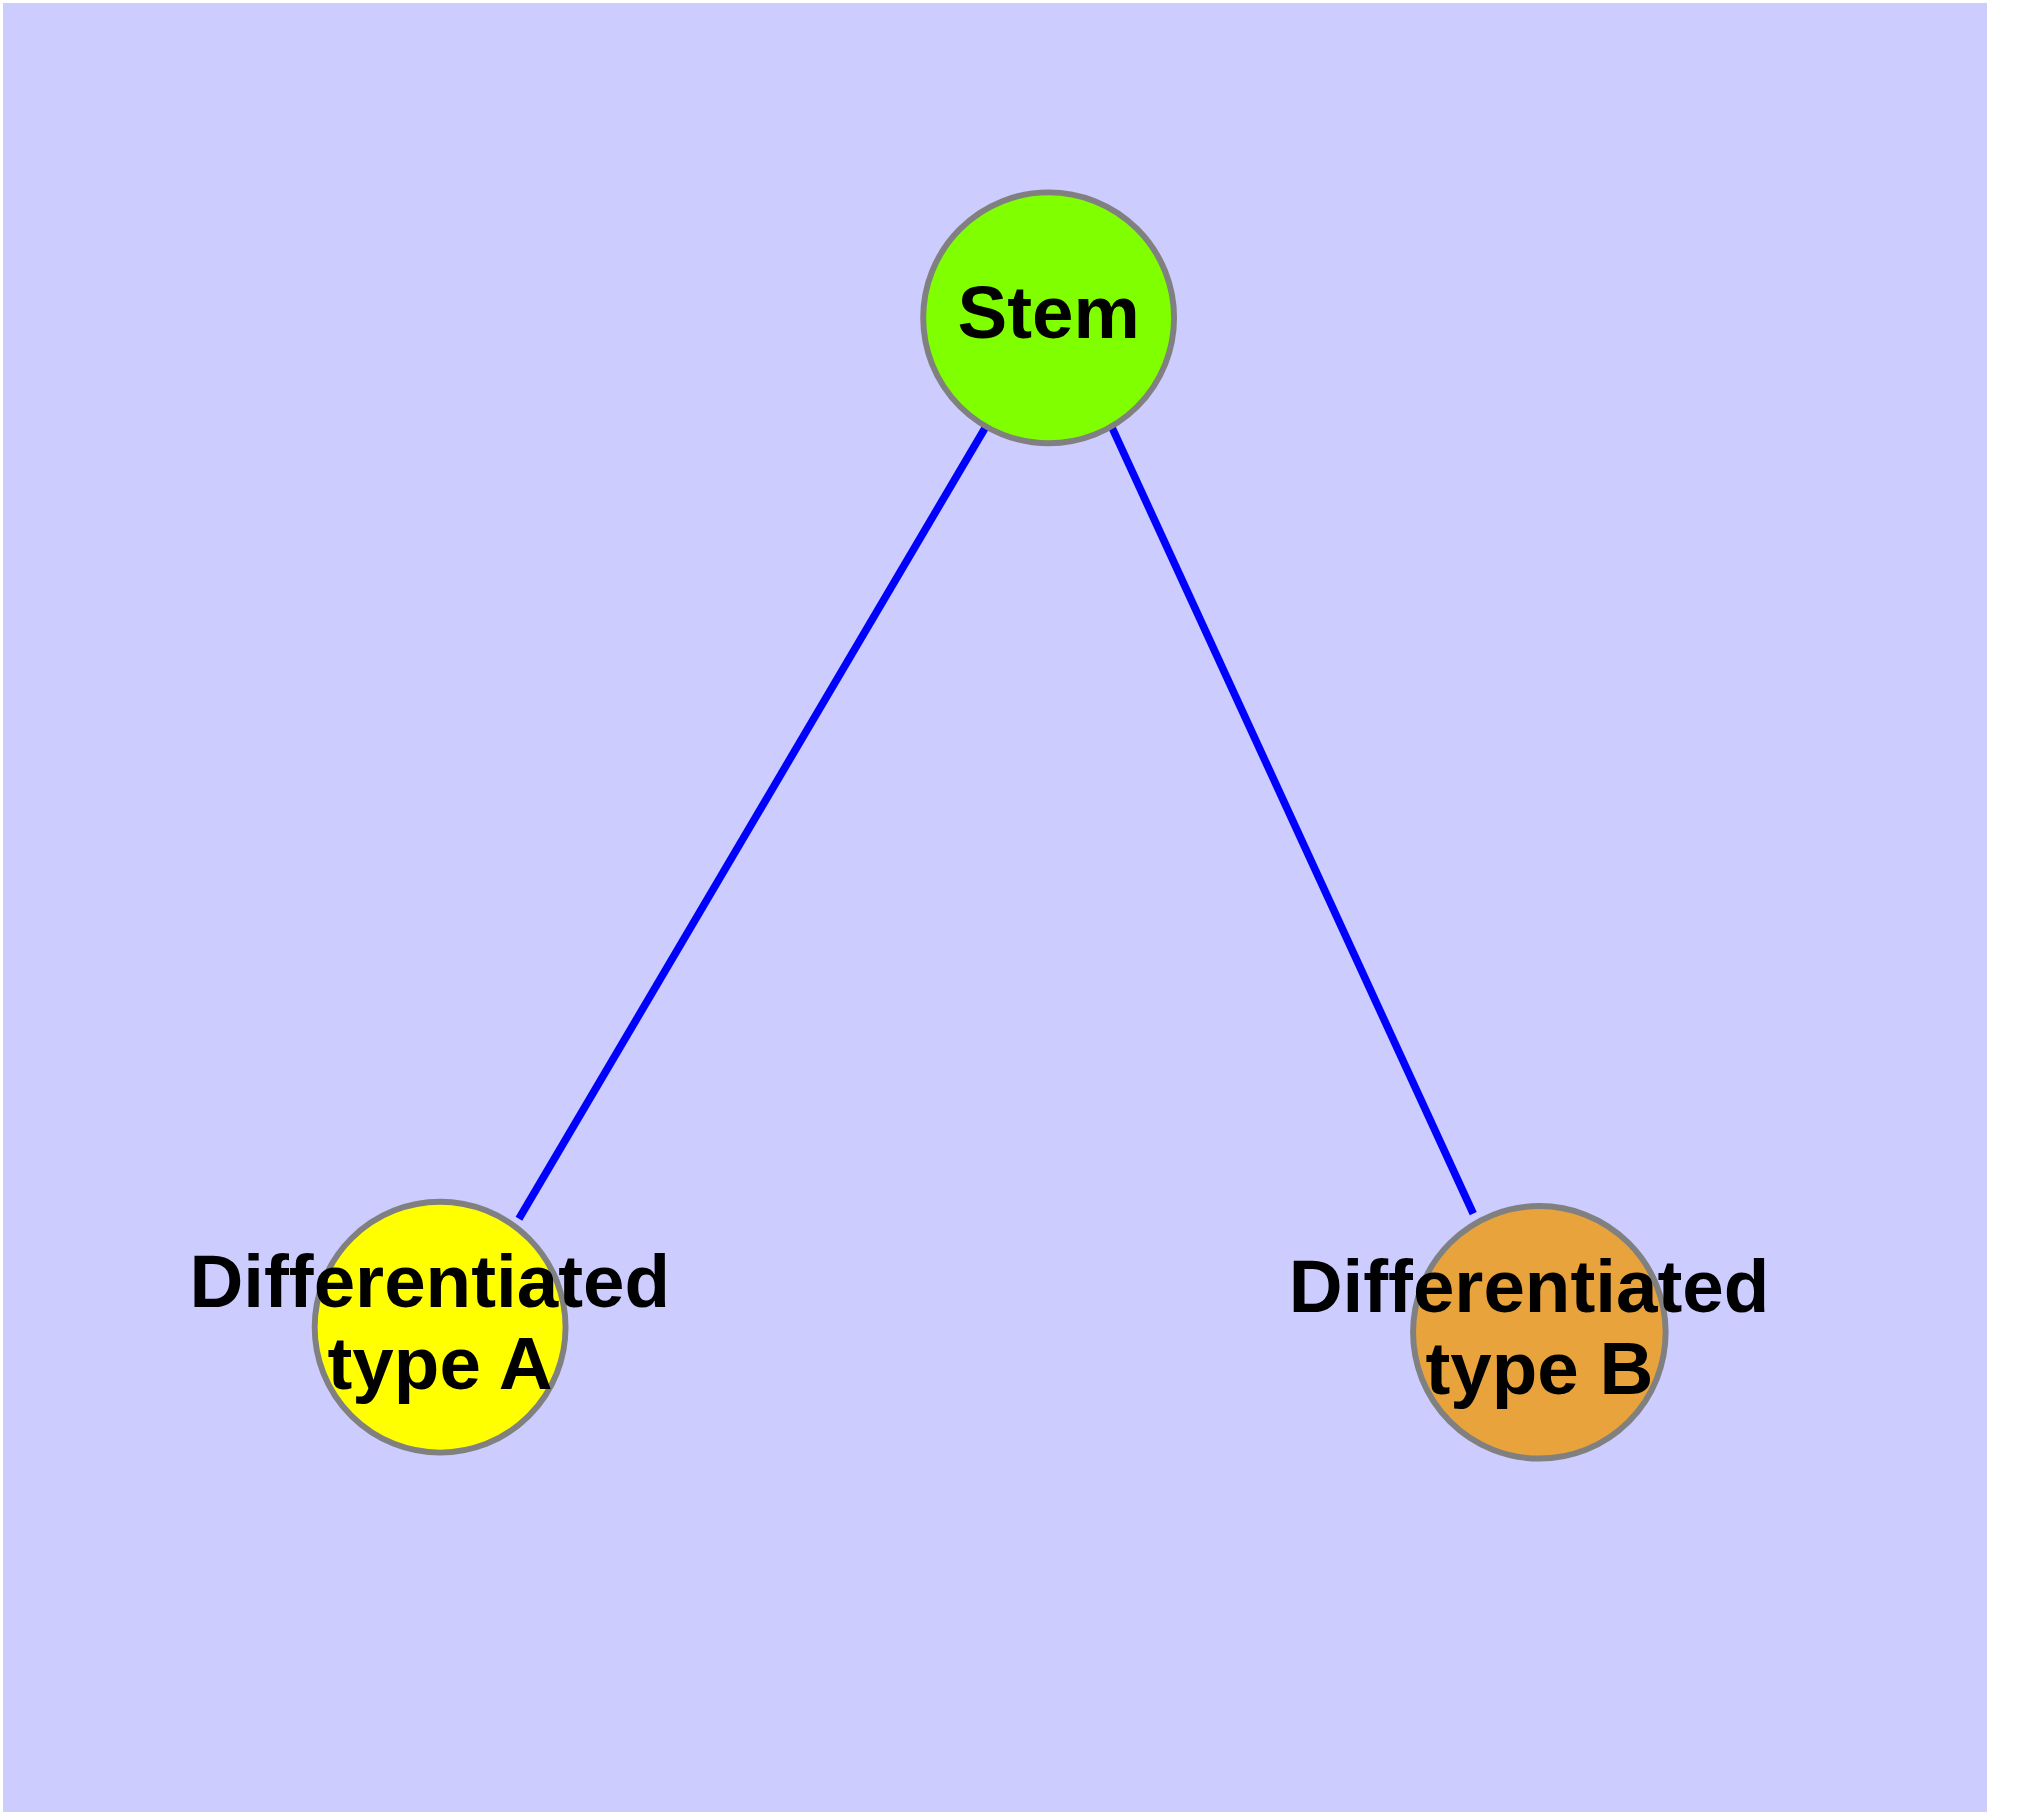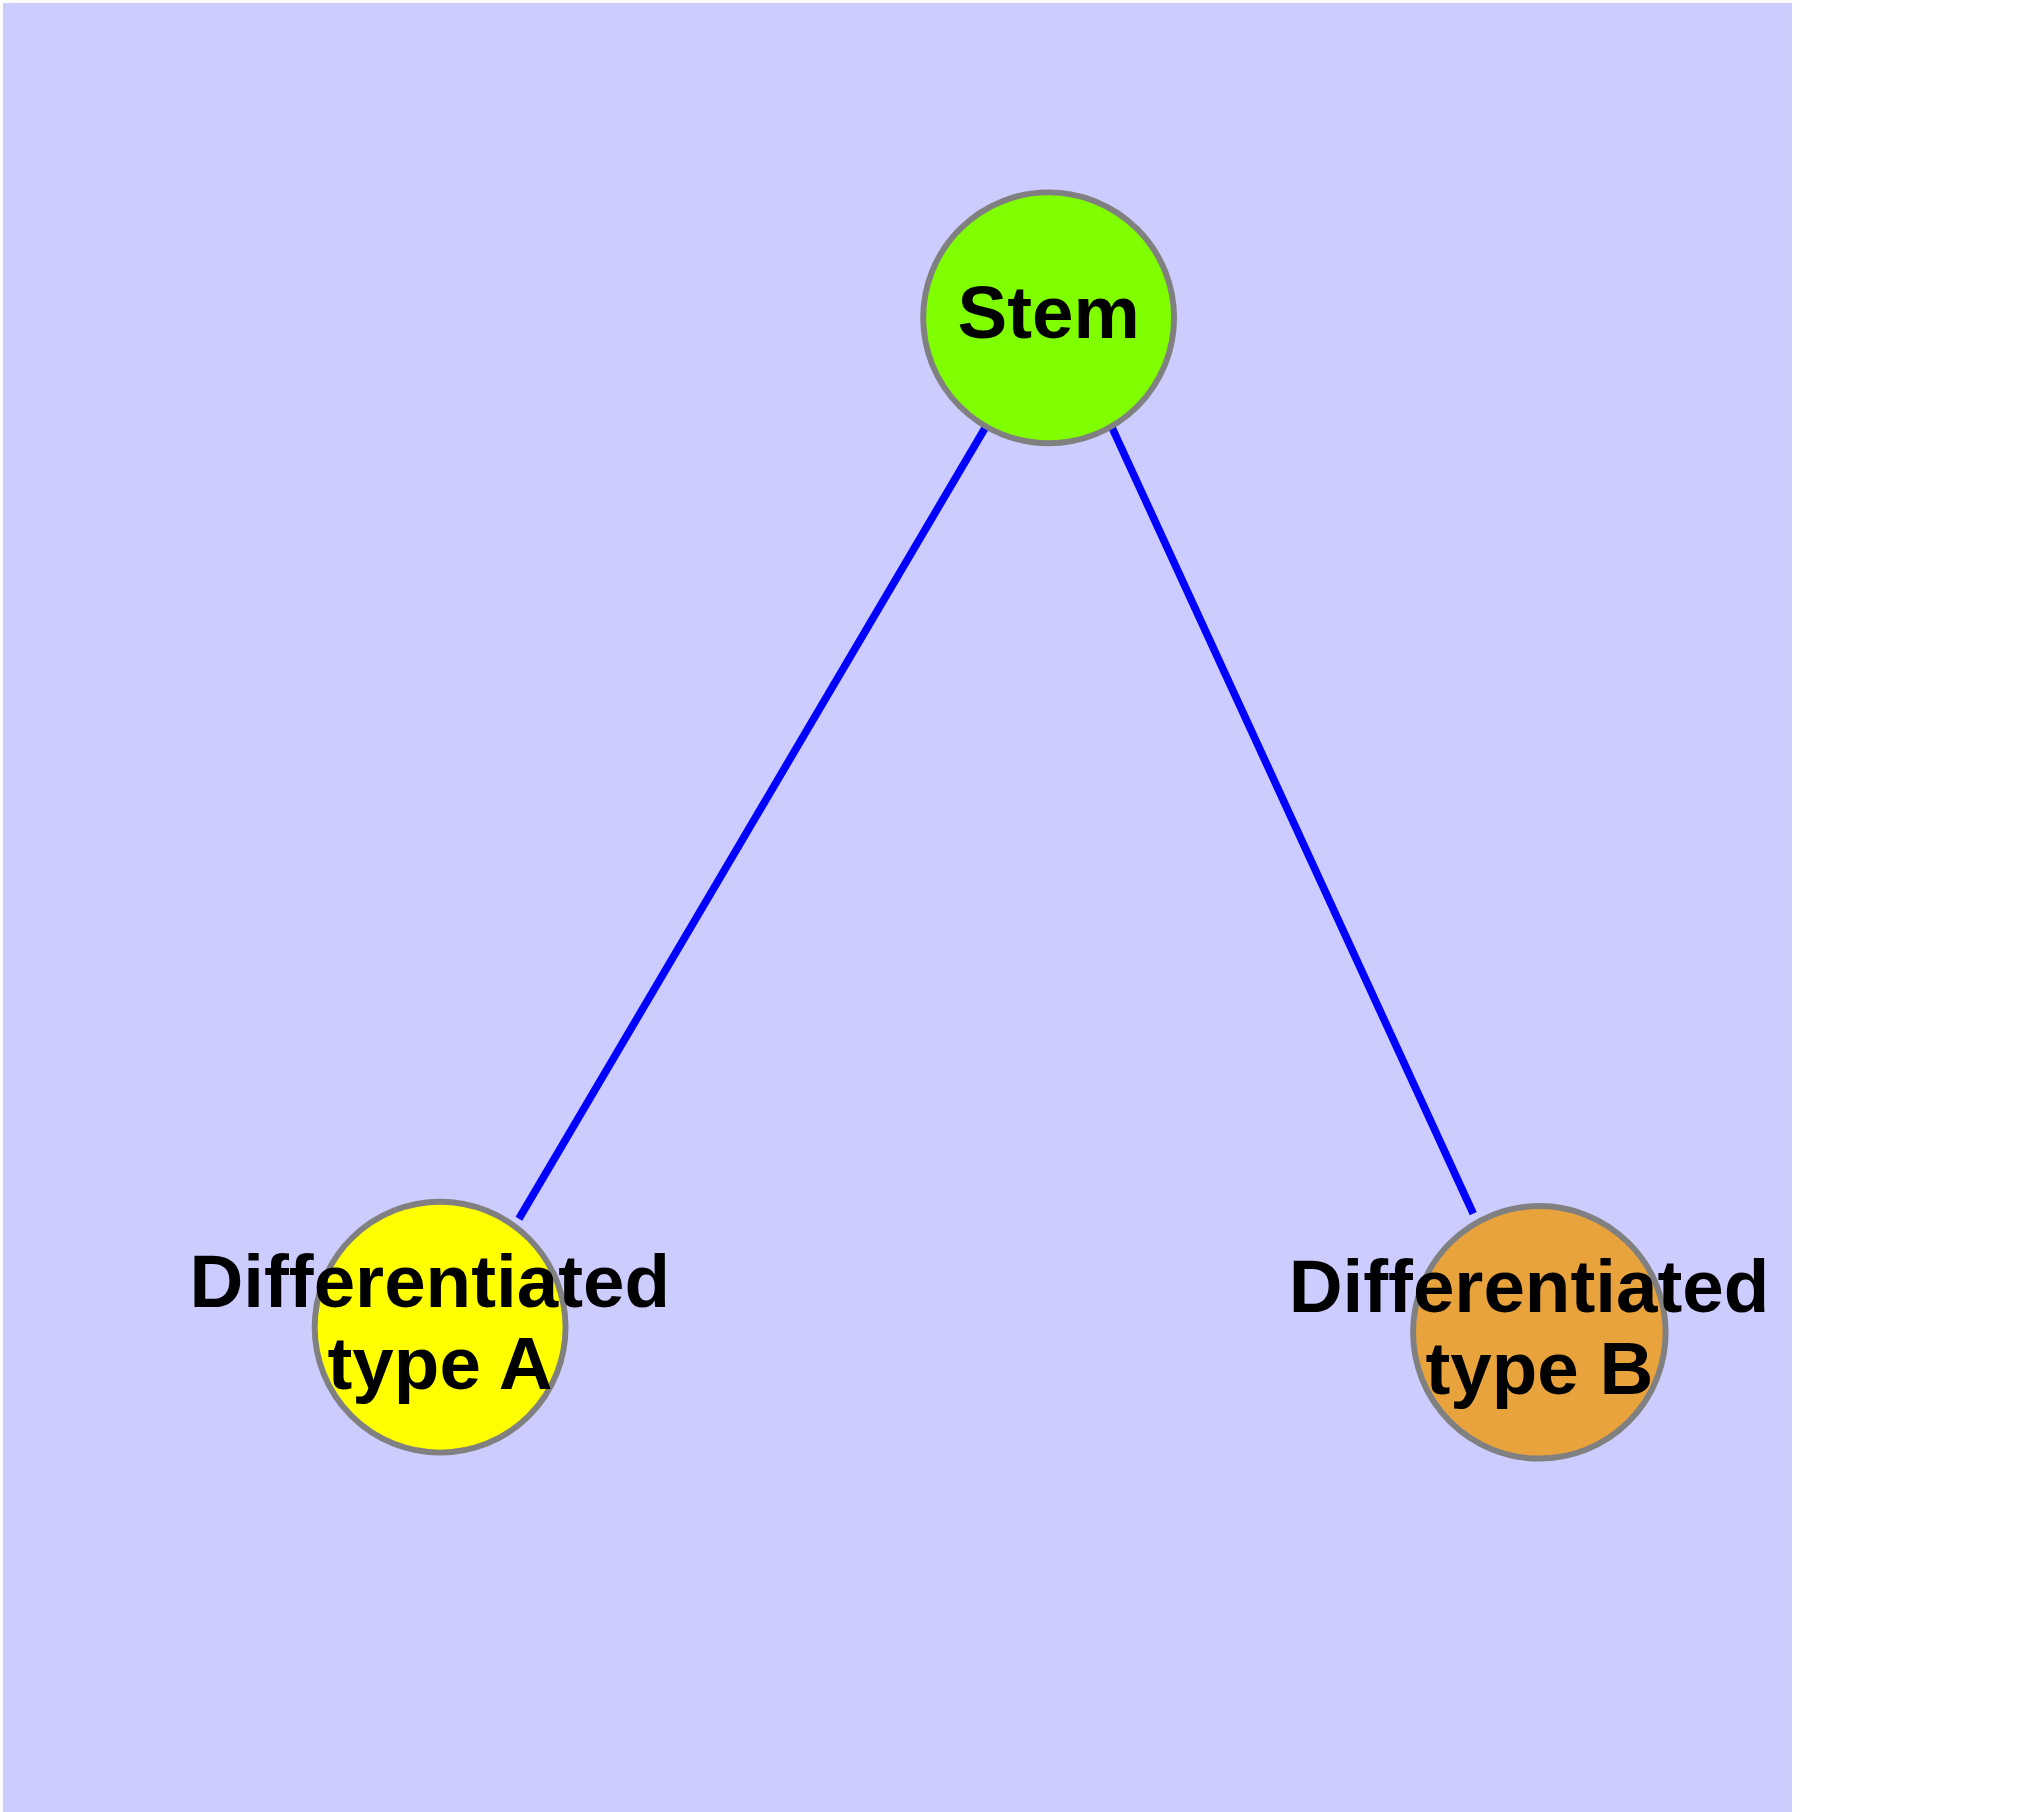--- a/index.html
+++ b/index.html
@@ -3,21 +3,21 @@
 <meta charset="utf-8">
 <title>Cell Differentiation Graph</title>
 <style>
   html, body {
     margin: 0;
     padding: 0;
     background: #ffffff;
   }
   #canvas {
     position: relative;
-    width: 1792px;
+    width: 1987px;
     height: 1812px;
     background: #ffffff;
     overflow: hidden;
     font-family: "Liberation Sans", "DejaVu Sans", sans-serif;
   }
   #plot-area {
     position: absolute;
     left: 3.4px;
     top: 2.5px;
     width: 2017px;

